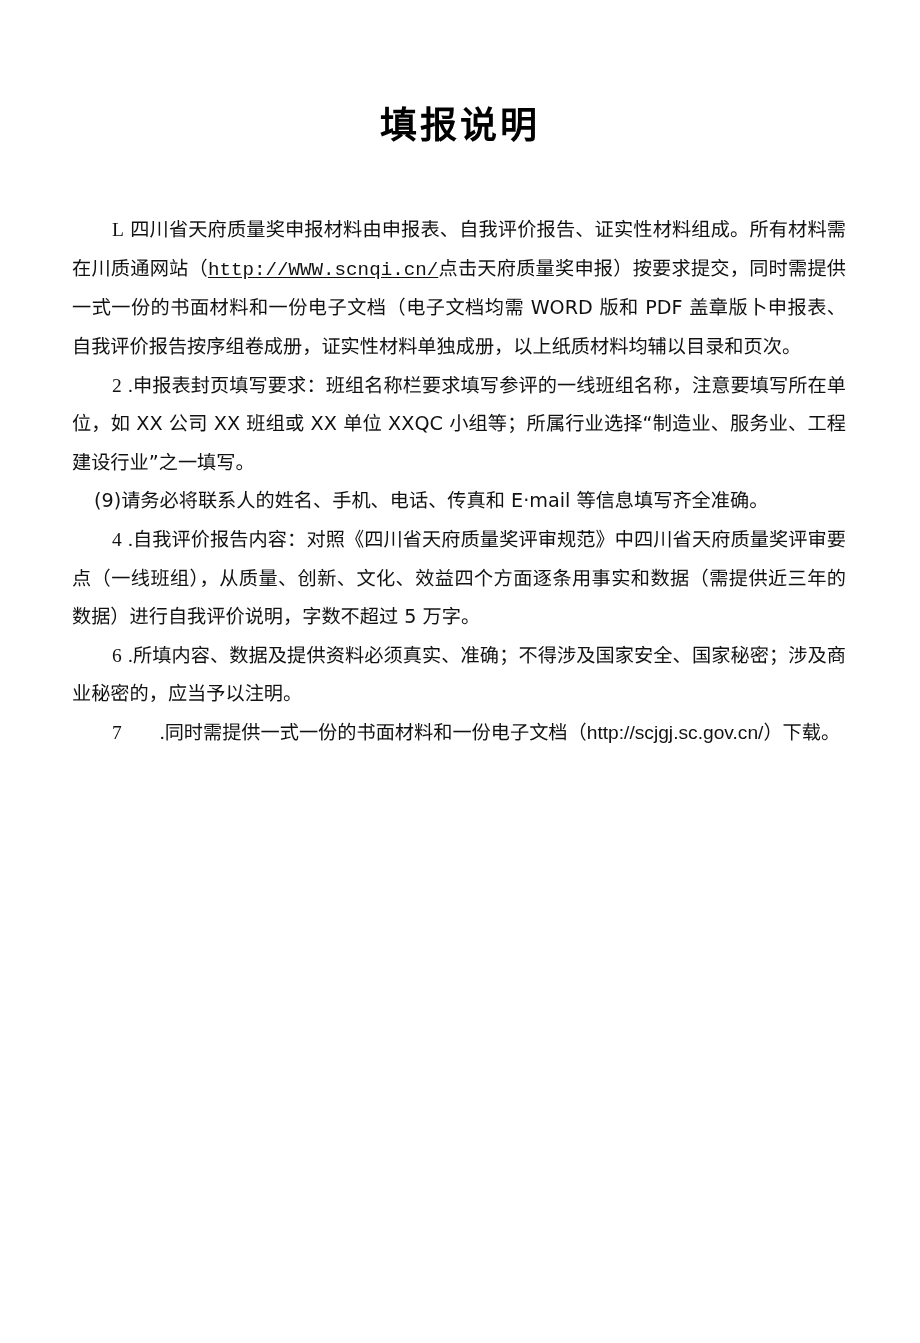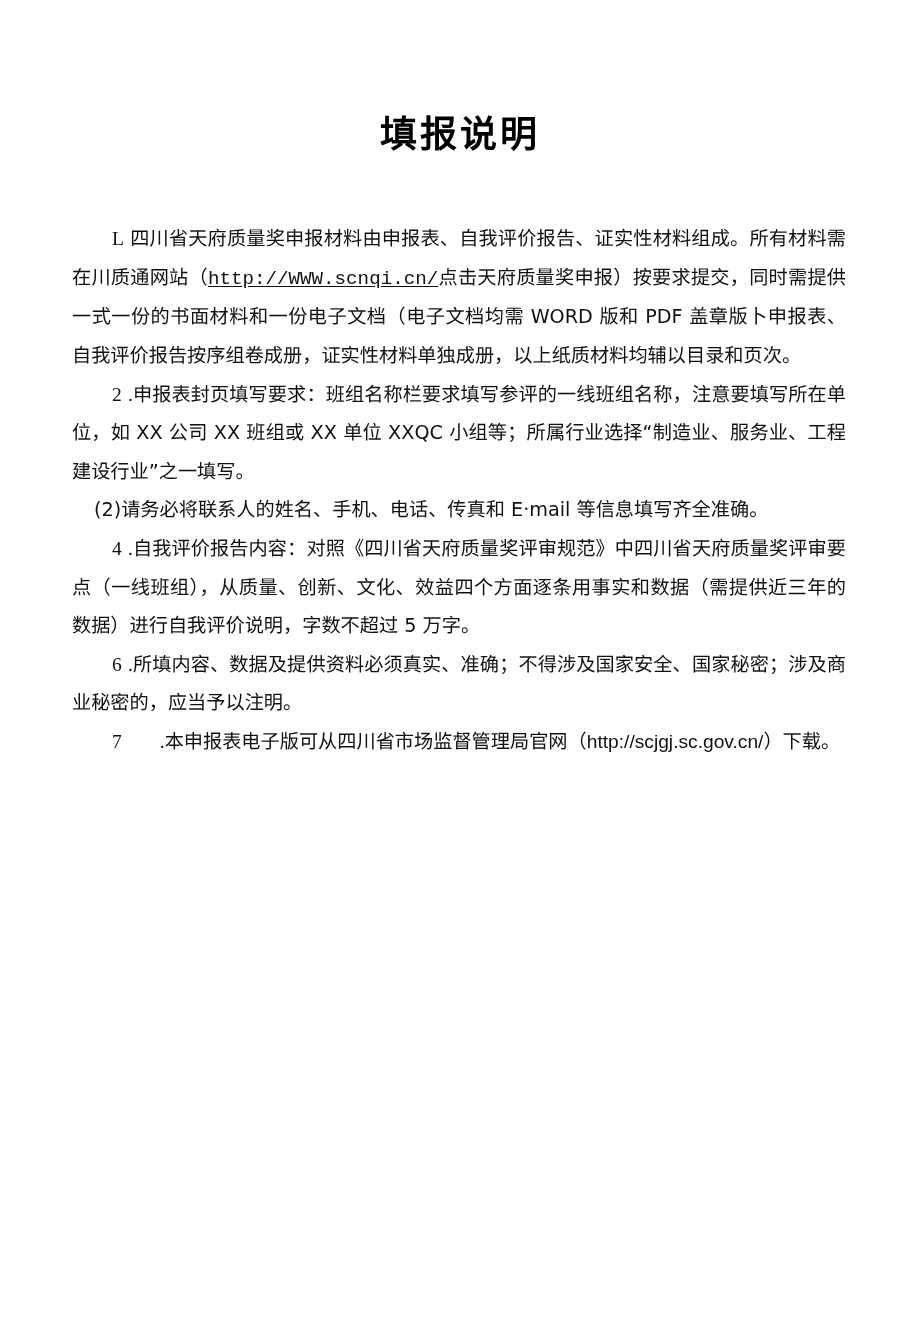--- a/index.html
+++ b/index.html
@@ -22,21 +22,21 @@
     box-sizing: border-box;
     padding: 0;
     position: relative;
     background: #ffffff;
   }
   .doc-title {
     text-align: center;
     font-size: 37px;
     font-weight: 700;
     letter-spacing: 3px;
-    margin: 16px;
+    margin: 7px;
     padding-top: 96px;
     padding-bottom: 0;
     line-height: 1.25;
     color: #000000;
     font-family: "DejaVu Sans", "Liberation Sans", sans-serif;
   }
   .body-block {
     margin-top: 62px;
     padding-left: 72px;
     padding-right: 74px;
@@ -84,23 +84,23 @@
   <h1 class="doc-title">填报说明</h1>
 
   <div class="body-block">
 
     <p class="para ind2"><span class="num">L</span>&nbsp;<span>四川省天府质量奖申报材料由申报表、自我评价报告、证实性材料组成。所有材料需在川质通网站（</span><span class="url">http://WWW.scnqi.cn/</span><span>点击天府质量奖申报）按要求提交，同时需提供一式一份的书面材料和一份电子文档（电子文档均需 WORD 版和 PDF 盖章版卜申报表、自我评价报告按序组卷成册，证实性材料单独成册，以上纸质材料均辅以目录和页次。</span></p>
 
     <p class="para ind2"><span class="num">2</span>&nbsp;<span class="num">.</span><span>申报表封页填写要求：班组名称栏要求填写参评的一线班组名称，注意要填写所在单位，如 XX 公司 XX 班组或 XX 单位 XXQC 小组等；所属行业选择“制造业、服务业、工程建设行业”之一填写。</span></p>
 
 
 
-    <p class="para ind1">(2)请务必将联系人的姓名、手机、电话、传真和 E·mail 等信息填写齐全准确。</p>
+    <p class="para ind1">(9)请务必将联系人的姓名、手机、电话、传真和 E·mail 等信息填写齐全准确。</p>
 
     <p class="para ind2"><span class="num">4</span>&nbsp;<span class="num">.</span><span>自我评价报告内容：对照《四川省天府质量奖评审规范》中四川省天府质量奖评审要点（一线班组），从质量、创新、文化、效益四个方面逐条用事实和数据（需提供近三年的数据）进行自我评价说明，字数不超过 5 万字。</span></p>
 
 
     <p class="para ind2"><span class="num">6</span>&nbsp;<span class="num">.</span><span>所填内容、数据及提供资料必须真实、准确；不得涉及国家安全、国家秘密；涉及商业秘密的，应当予以注明。</span></p>
 
-    <p class="para ind2"><span class="gapnum">7</span><span class="num">.</span><span>本申报表电子版可从四川省市场监督管理局官网（</span><span class="urlplain">http://scjgj.sc.gov.cn/</span><span>）下载。</span></p>
+    <p class="para ind2"><span class="gapnum">7</span><span class="num">.</span><span>同时需提供一式一份的书面材料和一份电子文档（</span><span class="urlplain">http://scjgj.sc.gov.cn/</span><span>）下载。</span></p>
 
   </div>
 </div>
 
 </body></html>

